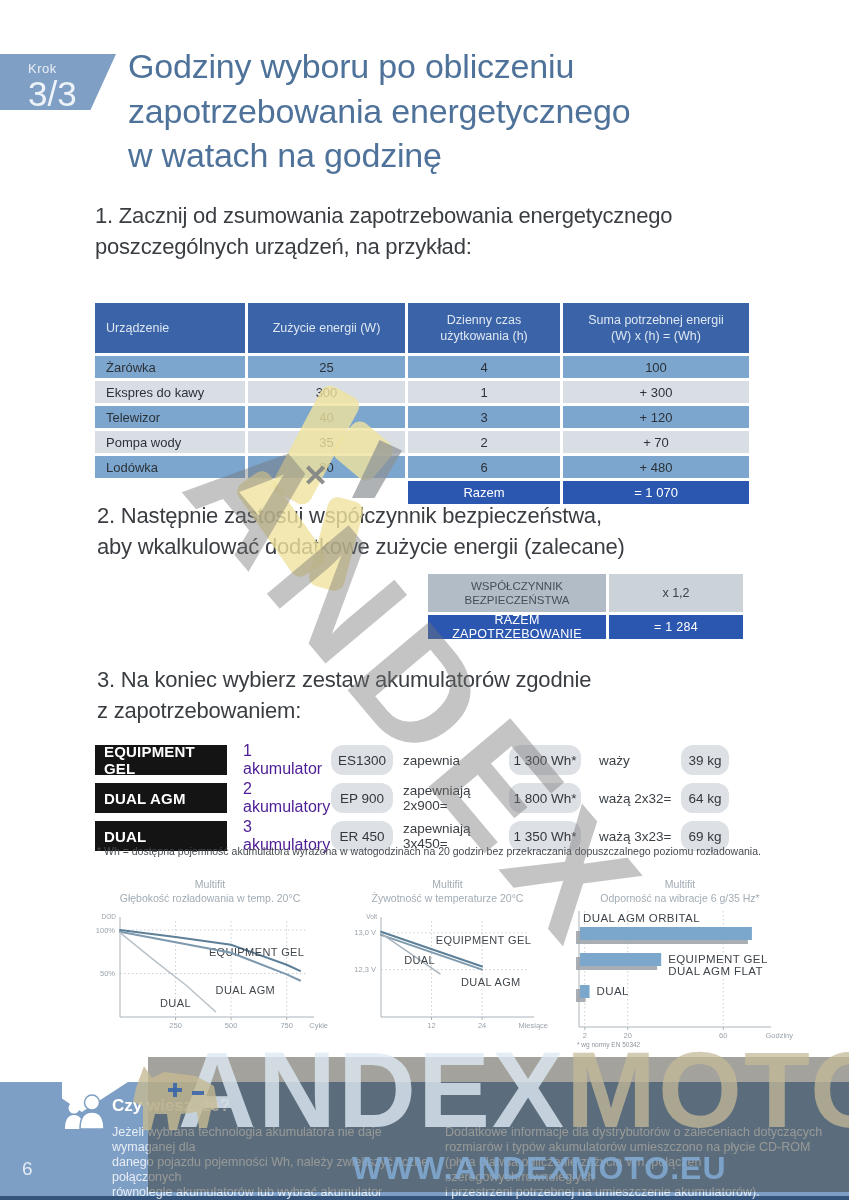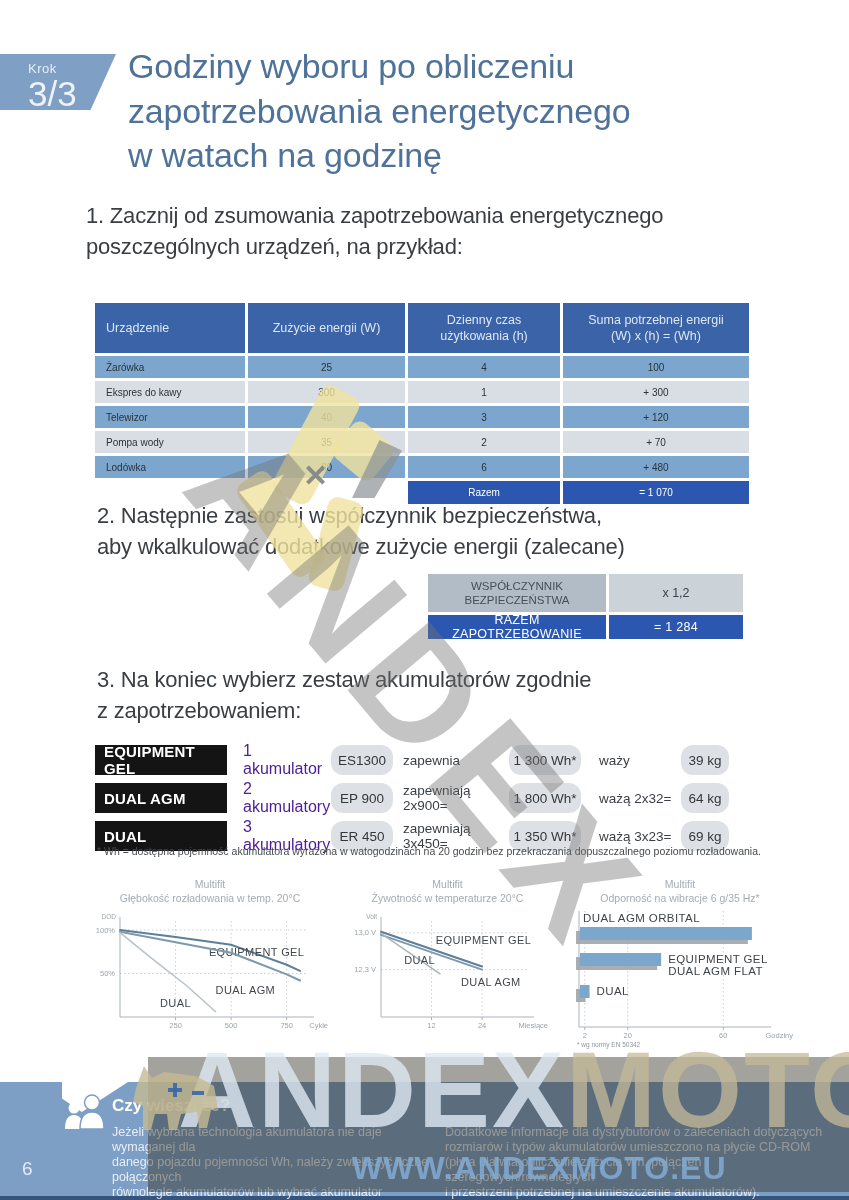--- a/index.html
+++ b/index.html
@@ -9,30 +9,30 @@
 
   
   .krok-badge{left:0;top:54px;width:116px;height:56px;background:#7f9fc5;
     clip-path:polygon(0 0,100% 0,78% 100%,0 100%);color:#eef3f8;padding:7px 0 0 28px;box-sizing:border-box;}
   .krok-kicker{font-size:13px;letter-spacing:.5px;opacity:.95;}
   .krok-step{font-size:35px;line-height:1.05;}
 
   
   .page-title{left:128px;top:44px;font-size:34px;line-height:1.31;color:#4e7299;letter-spacing:-.2px;}
   .step-head{font-size:22px;line-height:1.42;color:#3a3e42;letter-spacing:-.2px;}
-  #step1{left:86px;top:200px;} #step2{left:97px;top:500px;} #step3{left:97px;top:664px;}
+  #step1{left:95px;top:200px;} #step2{left:97px;top:500px;} #step3{left:97px;top:664px;}
 
   
   #energy-table{left:95px;top:277px;width:654px;display:grid;
     grid-template-columns:150px 157px 152px 1fr;gap:3px;margin-top:26px;}
   #energy-table .hcell{background:#3b63a8;color:#dde7f2;font-size:12.5px;line-height:1.3;
     height:50px;display:flex;align-items:center;justify-content:center;text-align:center;padding:0 14px;box-sizing:border-box;}
   #energy-table .hcell.first{justify-content:flex-start;text-align:left;padding-left:11px;}
   #energy-table .dcell{height:22px;display:flex;align-items:center;justify-content:center;
-    font-size:10px;color:#2c3238;}
+    font-size:13px;color:#2c3238;}
   #energy-table .dcell.first{justify-content:flex-start;padding-left:11px;}
   #energy-table .row-a{background:#7ca6ce;}
   #energy-table .row-b{background:#d8dee4;}
   #energy-table .blank{background:transparent;}
   #energy-table .total{background:#2b57b1;color:#fff;height:23px;}
 
   
   #safety-table{left:428px;top:574px;width:315px;display:grid;grid-template-columns:178px 1fr;gap:3px;}
   #safety-table .c{display:flex;align-items:center;justify-content:center;text-align:center;}
   .sf-label{background:#b2bcc6;color:#474f58;font-size:11.5px;line-height:1.25;height:38px;}

